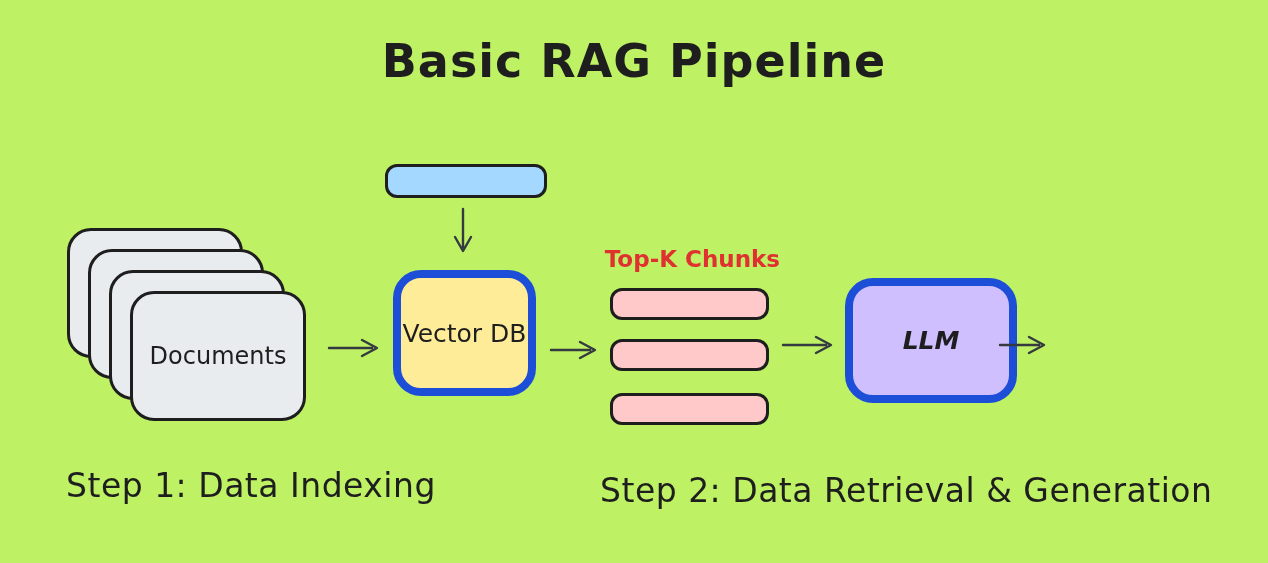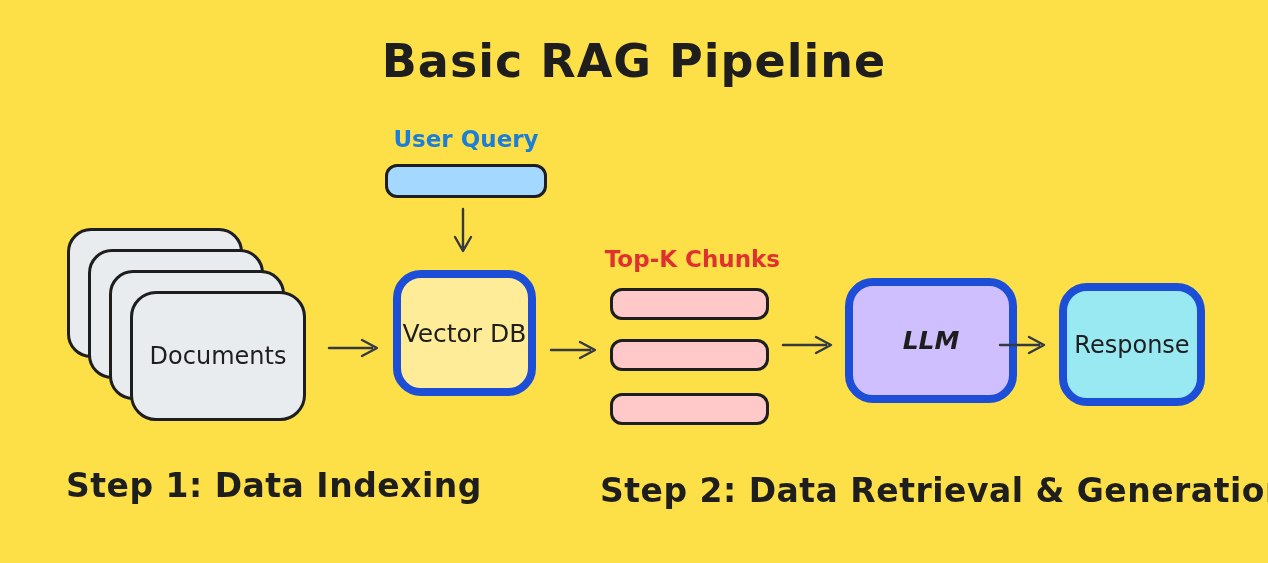--- a/index.html
+++ b/index.html
@@ -1,19 +1,19 @@
 <!DOCTYPE html>
 <html><head>
 <meta charset="utf-8">
 <style>
   * { margin: 0; padding: 0; box-sizing: border-box; }
   html, body { width: 1268px; height: 563px; background: #ffffff; overflow: hidden; }
   body { font-family: "DejaVu Sans", sans-serif; color: #1e1e1e; position: relative; }
 
-  .canvas { position: absolute; left: 0; top: 0; width: 1268px; height: 563px; background: #fde047; }
+  .canvas { position: absolute; left: 0; top: 0; width: 1268px; height: 563px; background: #bef264; }
 
   .title {
     position: absolute; left: 334px; top: 34px; width: 600px;
     text-align: center; font-size: 46px; font-weight: 600; letter-spacing: 1px;
     color: #1e1e1e;
   }
 
   .node {
     position: absolute; border: 8px solid #1d4ed8;
     display: flex; align-items: center; justify-content: center;
@@ -63,44 +63,43 @@
   }
 
   .response {
     left: 1059px; top: 283px; width: 146px; height: 123px;
     background: #99e9f2; border-radius: 28px; font-size: 24px;
   }
 
   .arrow { position: absolute; }
 
   .step-label {
-    position: absolute; font-size: 33px; font-weight: 700; color: #1e1e1e;
+    position: absolute; font-size: 33px; font-weight: 400; color: #1e1e1e;
     letter-spacing: 0.5px; white-space: nowrap;
   }
   .step-1 { left: 66px; top: 466px; }
   .step-2 { left: 600px; top: 471px; }
 </style>
 </head>
 <body>
 
 <div class="canvas">
 
   <div class="title">Basic RAG Pipeline</div>
 
-  <div class="uq-label" style="color: rgb(28, 126, 214);">User Query</div>
   <div class="uq-bar" style="background-color: rgb(165, 216, 255);"></div>
 
   <svg class="arrow" style="left:450px; top:206px;" width="26" height="50" viewBox="0 0 26 50">
     <path d="M13 3 V41 M5 31 L13 45 L21 31" fill="none" stroke="#343a40" stroke-width="2.4" stroke-linecap="round" stroke-linejoin="round"></path>
   </svg>
 
   <div class="doc-card" style="left: 67px; top: 228px; background-color: rgb(233, 236, 239);"></div>
   <div class="doc-card" style="left: 88px; top: 249px; background-color: rgb(233, 236, 239);"></div>
   <div class="doc-card" style="left: 109px; top: 270px; background-color: rgb(233, 236, 239);"></div>
-  <div class="doc-card doc-front" style="left: 130px; top: 291px; background-color: rgb(233, 236, 239); border-radius: 26px;">
+  <div class="doc-card doc-front" style="left: 130px; top: 291px; background-color: rgb(233, 236, 239);">
     <span>Documents</span>
   </div>
 
   <svg class="arrow" style="left:326px; top:336px;" width="56" height="24" viewBox="0 0 56 24">
     <path d="M3 12 H46 M36 4 L51 12 L36 20" fill="none" stroke="#343a40" stroke-width="2.4" stroke-linecap="round" stroke-linejoin="round"></path>
   </svg>
 
   <div class="node vector-db" style="background-color: rgb(255, 236, 153);">
     <span>Vector DB</span>
   </div>
@@ -119,20 +118,17 @@
   </svg>
 
   <div class="node llm" style="background-color: rgb(208, 191, 255);">
     <span>LLM</span>
   </div>
 
   <svg class="arrow" style="left:997px; top:333px;" width="52" height="24" viewBox="0 0 52 24">
     <path d="M3 12 H42 M32 4 L47 12 L32 20" fill="none" stroke="#343a40" stroke-width="2.4" stroke-linecap="round" stroke-linejoin="round"></path>
   </svg>
 
-  <div class="node response" style="background-color: rgb(153, 233, 242);">
-    <span>Response</span>
-  </div>
 
   <div class="step-label step-1">Step 1: Data Indexing</div>
   <div class="step-label step-2">Step 2: Data Retrieval &amp; Generation</div>
 
 </div>
 
 </body></html>

